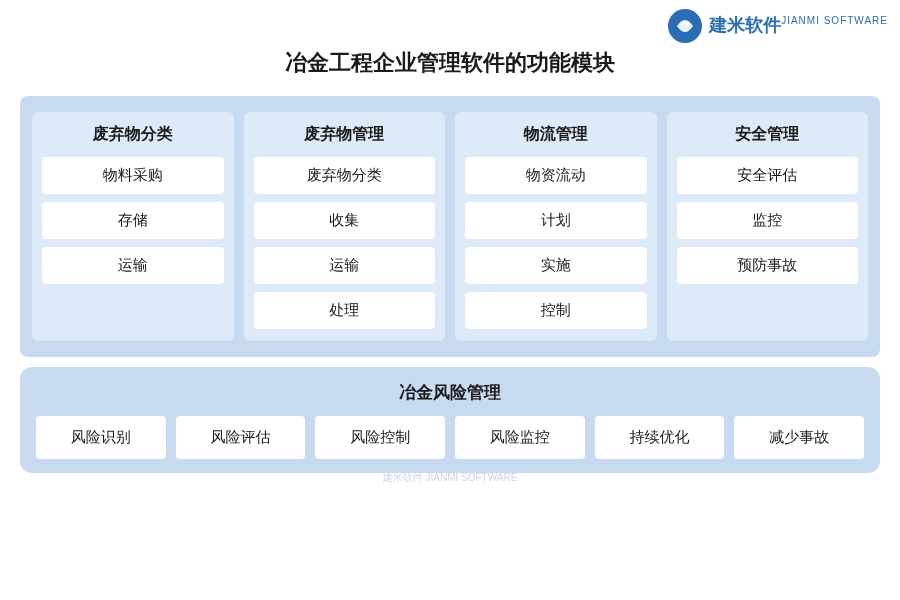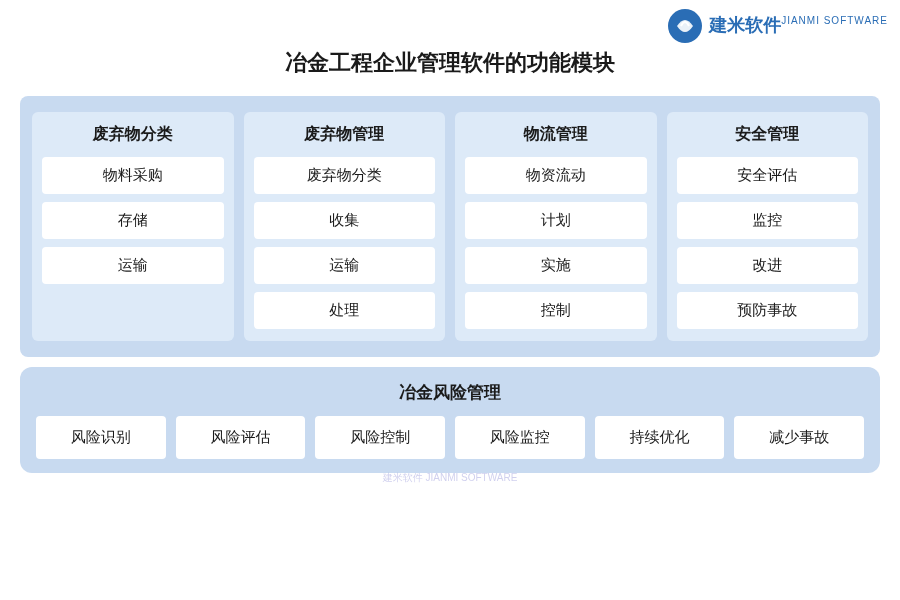--- a/index.html
+++ b/index.html
@@ -176,21 +176,20 @@
         <div class="column-header">物流管理</div>
         <div class="item-box">物资流动</div>
         <div class="item-box">计划</div>
         <div class="item-box">实施</div>
         <div class="item-box">控制</div>
       </div>
       <div class="column">
         <div class="column-header">安全管理</div>
         <div class="item-box">安全评估</div>
         <div class="item-box">监控</div>
-        <div class="item-box">改进</div>
         <div class="item-box">预防事故</div>
       </div>
     </div>
 
   <div class="bottom-section">
     <div class="bottom-header">冶金风险管理</div>
     <div class="bottom-items" id="bottom-items">
     <div class="bottom-item">风险识别</div>
         <div class="bottom-item">风险评估</div>
         <div class="bottom-item">风险控制</div>

